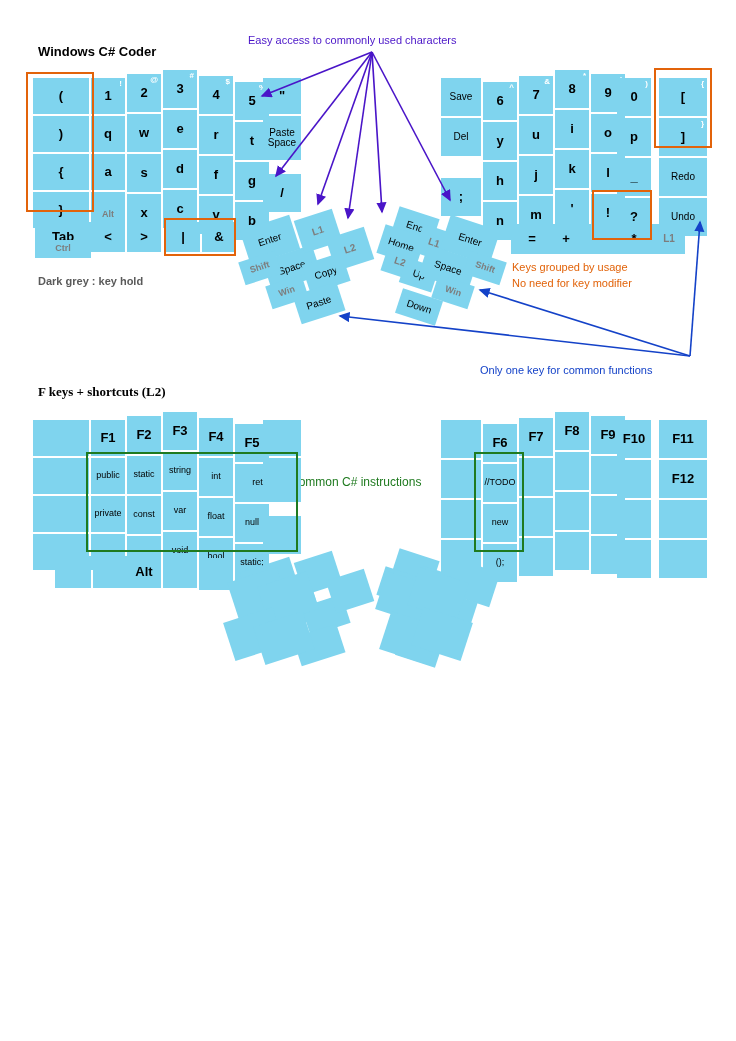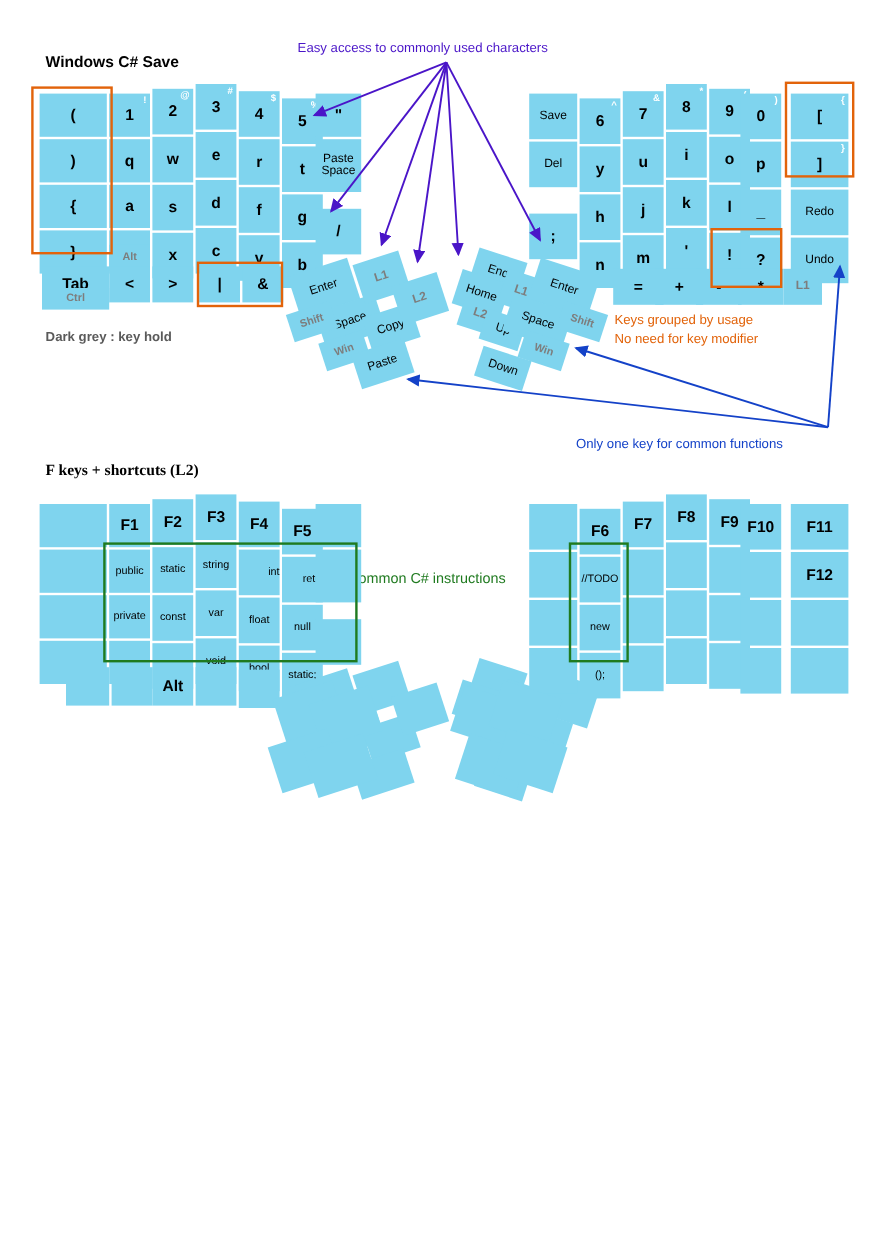--- a/index.html
+++ b/index.html
@@ -75,21 +75,21 @@
     width: 736px;
     height: 1041px;
     pointer-events: none;
   }
 </style>
 </head>
 <body>
 
 <div class="layer">
 
-  <div class="title" style="left:38px; top:44px;">Windows C# Save</div>
+  <div class="title" style="left:38px; top:44px;">Windows C# Coder</div>
 
   <div class="note purple" style="left:248px; top:34px;">Easy access to commonly used characters</div>
 
   <div class="note orange" style="left:512px; top:261px;">Keys grouped by usage</div>
   <div class="note orange" style="left:512px; top:277px;">No need for key modifier</div>
 
   <div class="note blue" style="left:480px; top:364px;">Only one key for common functions</div>
 
   <div class="note grey" style="left:38px; top:275px;">Dark grey : key hold</div>
 
@@ -459,21 +459,21 @@
       </div>
       <div class="key tiny" style="left: 163px; top: 532px; width: 34px; height: 38px;">
         <span>void</span>
       </div>
       <div class="key" style="left: 163px; top: 556px; width: 34px; height: 32px;">
         <span></span>
       </div>
       <div class="key bold" style="left: 199px; top: 418px; width: 34px; height: 38px;">
         <span>F4</span>
       </div>
-      <div class="key tiny" style="left: 199px; top: 458px; width: 34px; height: 38px; justify-content: flex-end;">
+      <div class="key tiny" style="left: 199px; top: 458px; width: 34px; height: 38px;">
         <span>int</span>
       </div>
       <div class="key tiny" style="left: 199px; top: 498px; width: 34px; height: 38px;">
         <span>float</span>
       </div>
       <div class="key tiny" style="left: 199px; top: 538px; width: 34px; height: 38px;">
         <span>bool</span>
       </div>
       <div class="key" style="left: 199px; top: 558px; width: 34px; height: 32px;">
         <span></span>

